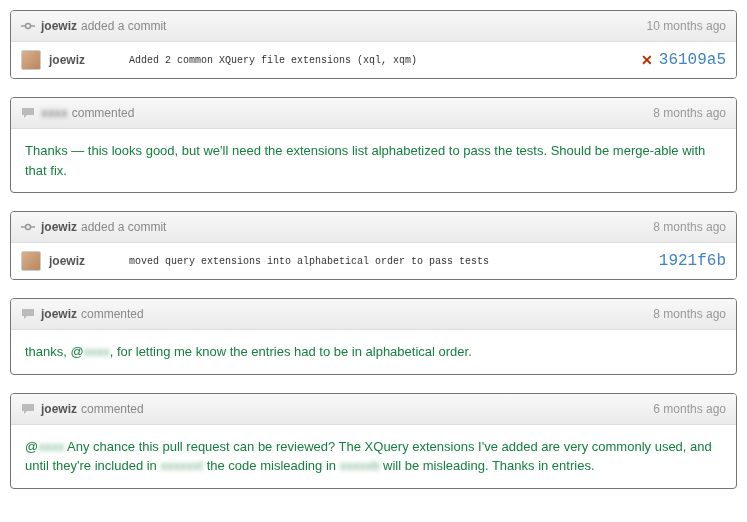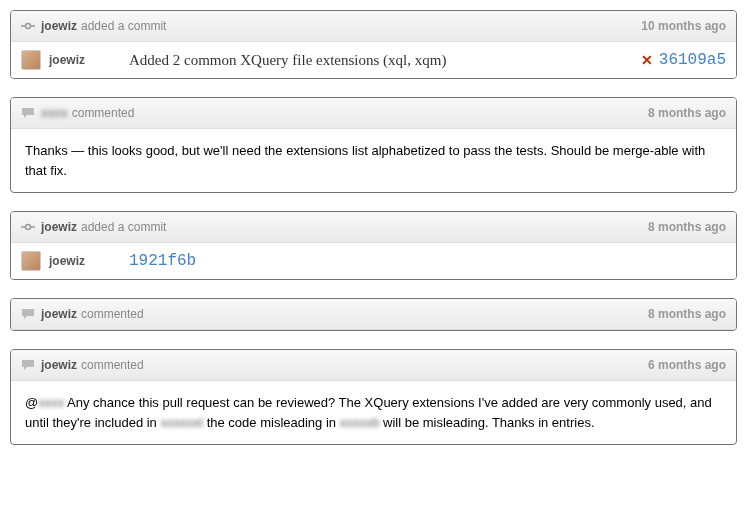--- a/index.html
+++ b/index.html
@@ -21,21 +21,21 @@
     background: linear-gradient(#f8f8f8, #eaeaea);
     border-bottom: 1px solid #ddd;
     padding: 8px 10px;
     display: flex;
     align-items: center;
     color: #666;
     font-size: 12px;
   }
   .header .user { font-weight: bold; color: #555; margin-right: 4px; }
   .header .action { color: #888; }
-  .header .time { margin-left: auto; color: #999; font-weight: bold; }
+  .header .time { margin-left: auto; color: #999; }
   .icon {
     width: 14px;
     height: 14px;
     margin-right: 6px;
     display: inline-flex;
     align-items: center;
     justify-content: center;
   }
   .icon svg { width: 14px; height: 14px; }
   .commit-row {
@@ -54,39 +54,39 @@
     border: 1px solid #ccc;
   }
   .commit-author {
     font-weight: bold;
     color: #555;
     font-size: 12px;
     width: 80px;
     flex-shrink: 0;
   }
   .commit-msg {
-    font-family: Liberation Serif, serif;
-    font-size: 15px;
+    font-family: Liberation Mono, monospace;
+    font-size: 10px;
     color: #333;
     flex: 1;
   }
   .commit-status {
     color: #bd2c00;
     font-size: 14px;
     margin-right: 6px;
     font-weight: bold;
   }
   .commit-sha {
     font-family: Consolas, "Courier New", monospace;
     font-size: 16px;
     color: #4183c4;
   }
   .comment-body {
     padding: 12px 14px;
-    color: #000000;
+    color: #15803d;
     line-height: 1.5;
     font-size: 13px;
   }
   .blur {
     filter: blur(2px);
     opacity: 0.65;
   }
 </style>
 </head>
 <body>
@@ -136,34 +136,38 @@
           <line x1="10" y1="7" x2="14" y2="7" stroke="#999" stroke-width="1.5"></line>
         </svg>
     </span>
     <span class="user">joewiz</span>
     <span class="action">added a commit</span>
     <span class="time">8 months ago</span>
   </div>
   <div class="commit-row">
     <div class="avatar"></div>
     <div class="commit-author">joewiz</div>
+    <div class="commit-msg">moved query extensions into alphabetical order to pass tests</div>
     <a class="commit-sha">1921f6b</a>
   </div>
 </div>
 
 <div class="block">
   <div class="header">
     <span class="icon">
       <svg viewBox="0 0 14 14">
           <path d="M1 2h12v7H6l-3 3V9H1z" fill="#bbb"></path>
         </svg>
     </span>
     <span class="user">joewiz</span>
     <span class="action">commented</span>
     <span class="time">8 months ago</span>
+  </div>
+  <div class="comment-body">
+    <span>thanks, @</span><span class="blur">xxxx</span><span>, for letting me know the entries had to be in alphabetical order.</span>
   </div>
 </div>
 
 <div class="block">
   <div class="header">
     <span class="icon">
       <svg viewBox="0 0 14 14">
           <path d="M1 2h12v7H6l-3 3V9H1z" fill="#bbb"></path>
         </svg>
     </span>

